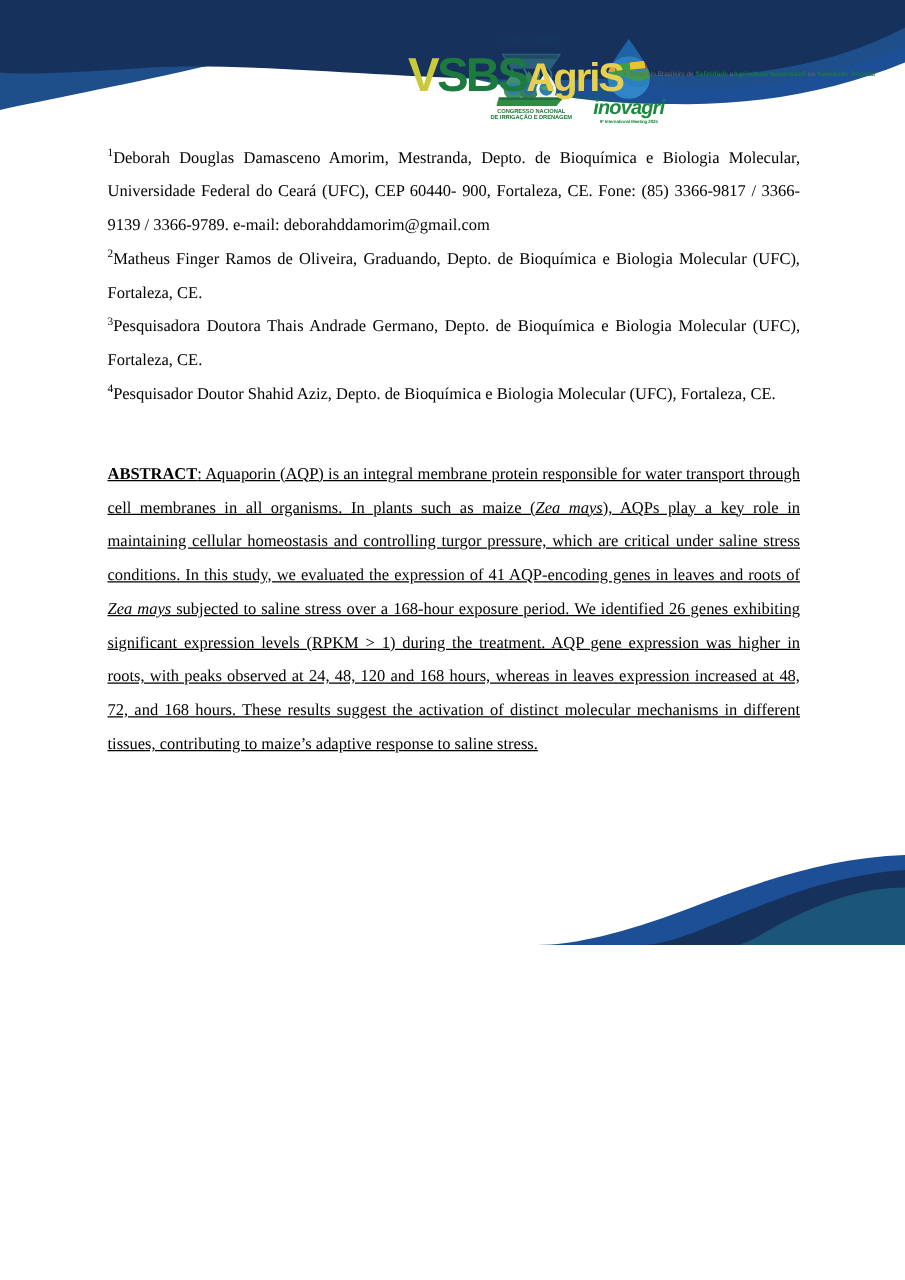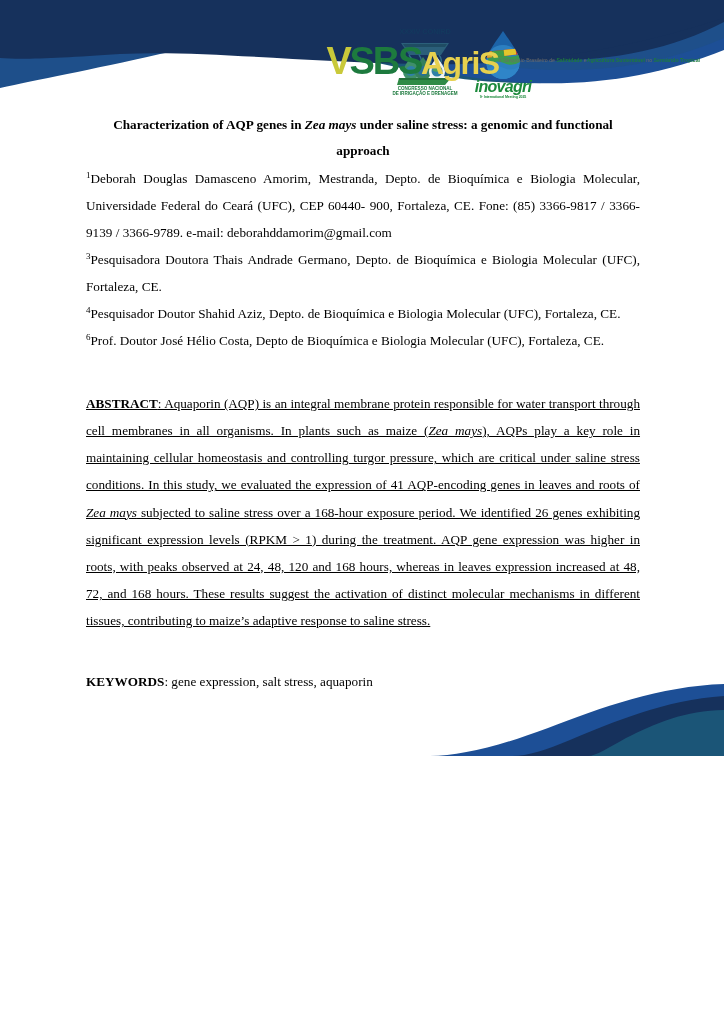--- a/index.html
+++ b/index.html
@@ -277,32 +277,30 @@
       <div class="vsbs-word">
         <span class="vsbs-v">V</span><span class="vsbs-sbs">SBS</span><span class="vsbs-agris">AgriS</span>
       </div>
       <div class="vsbs-tag1"><span>V Simpósio Brasileiro de </span><b>Salinidade</b><span> e</span></div>
       <div class="vsbs-tag2"><b>Agricultura Sustentável</b><span> no </span><b>Semiárido Tropical</b></div>
     </div>
   </div>
 
   <div class="content">
 
-    <h1 class="doc-title"><span>Characterization of AQP genes in </span><i>Zea mays</i><span> under saline stress: a genomic and</span> <span>functional approach</span></h1>
 
     <div class="authors">
       <p class="author-line"><sup>1</sup><span>Deborah Douglas Damasceno Amorim, Mestranda, Depto. de Bioquímica e Biologia Molecular, Universidade Federal do Ceará (UFC), CEP 60440- 900, Fortaleza, CE. Fone: (85) 3366-9817 / 3366-9139 / 3366-9789. e-mail: deborahddamorim@gmail.com</span></p>
+      <p class="author-line"><sup>2</sup><span>Matheus Finger Ramos de Oliveira, Graduando, Depto. de Bioquímica e Biologia Molecular (UFC), Fortaleza, CE.</span></p>
       <p class="author-line"><sup>3</sup><span>Pesquisadora Doutora Thais Andrade Germano, Depto. de Bioquímica e Biologia Molecular (UFC), Fortaleza, CE.</span></p>
       <p class="author-line"><sup>4</sup><span>Pesquisador Doutor Shahid Aziz, Depto. de Bioquímica e Biologia Molecular (UFC), Fortaleza, CE.</span></p>
-      <p class="author-line"><sup>6</sup><span>Prof. Doutor José Hélio Costa, Depto de Bioquímica e Biologia Molecular (UFC), Fortaleza, CE.</span></p>
     </div>
 
     <div class="abstract"><b>ABSTRACT</b><span>: Aquaporin (AQP) is an integral membrane protein responsible for water transport through cell membranes in all organisms. In plants such as maize (</span><i>Zea mays</i><span>), AQPs play a key role in maintaining cellular homeostasis and controlling turgor pressure, which are critical under saline stress conditions. In this study, we evaluated the expression of 41 AQP-encoding genes in leaves and roots of </span><i>Zea mays</i><span> subjected to saline stress over a 168-hour exposure period. We identified 26 genes exhibiting significant expression levels (RPKM &gt; 1) during the treatment. AQP gene expression was higher in roots, with peaks observed at 24, 48, 120 and 168 hours, whereas in leaves expression increased at 48, 72, and 168 hours. These results suggest the activation of distinct molecular mechanisms in different tissues, contributing to maize’s adaptive response to saline stress.</span></div>
 
-    <div class="keywords"><b>KEYWORDS</b><span>: gene expression, salt stress, aquaporin</span></div>
   </div>
 
   <svg class="footer-waves" viewBox="0 0 724 90" preserveAspectRatio="none">
     <path d="M724,90 L724,18 C660,20 600,42 548,62 C500,80 460,90 430,90 Z" fill="#1d4f96"></path>
     <path d="M724,90 L724,30 C664,34 614,56 570,74 C546,84 528,90 512,90 Z" fill="#16315c"></path>
     <path d="M724,90 L724,44 C686,44 654,58 626,72 C608,82 596,90 588,90 Z" fill="#1b5577"></path>
   </svg>
 
 </div>
 

